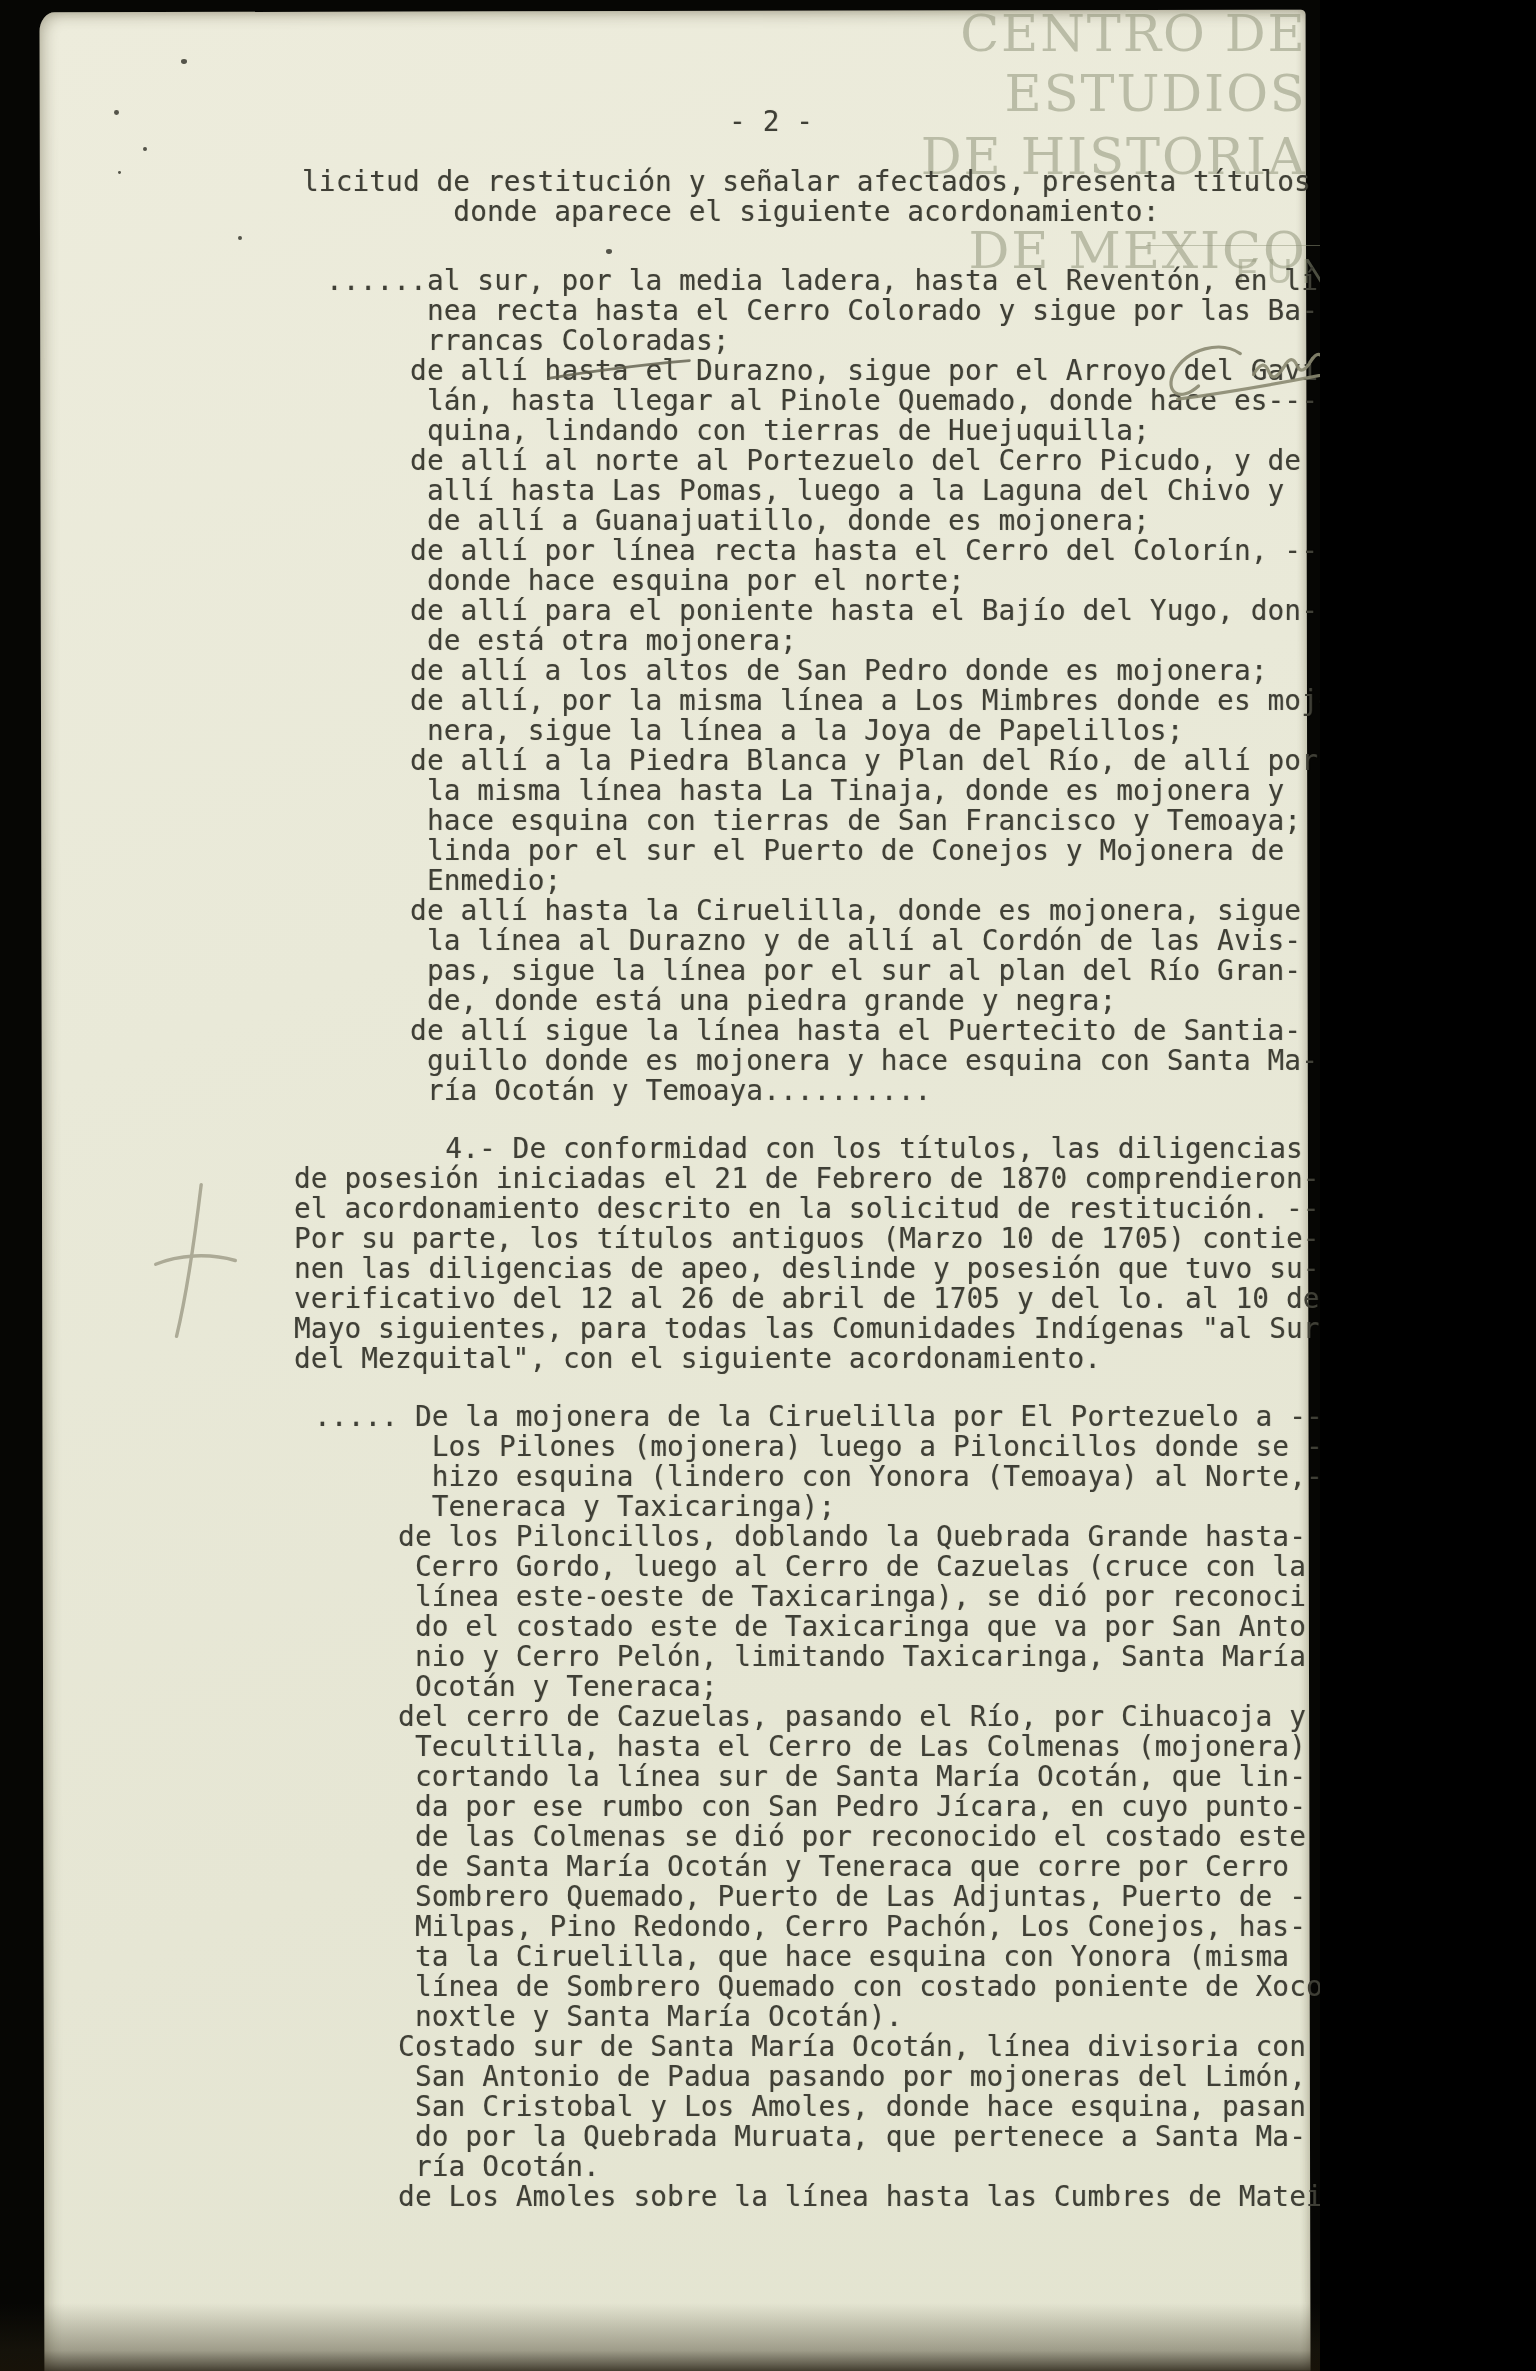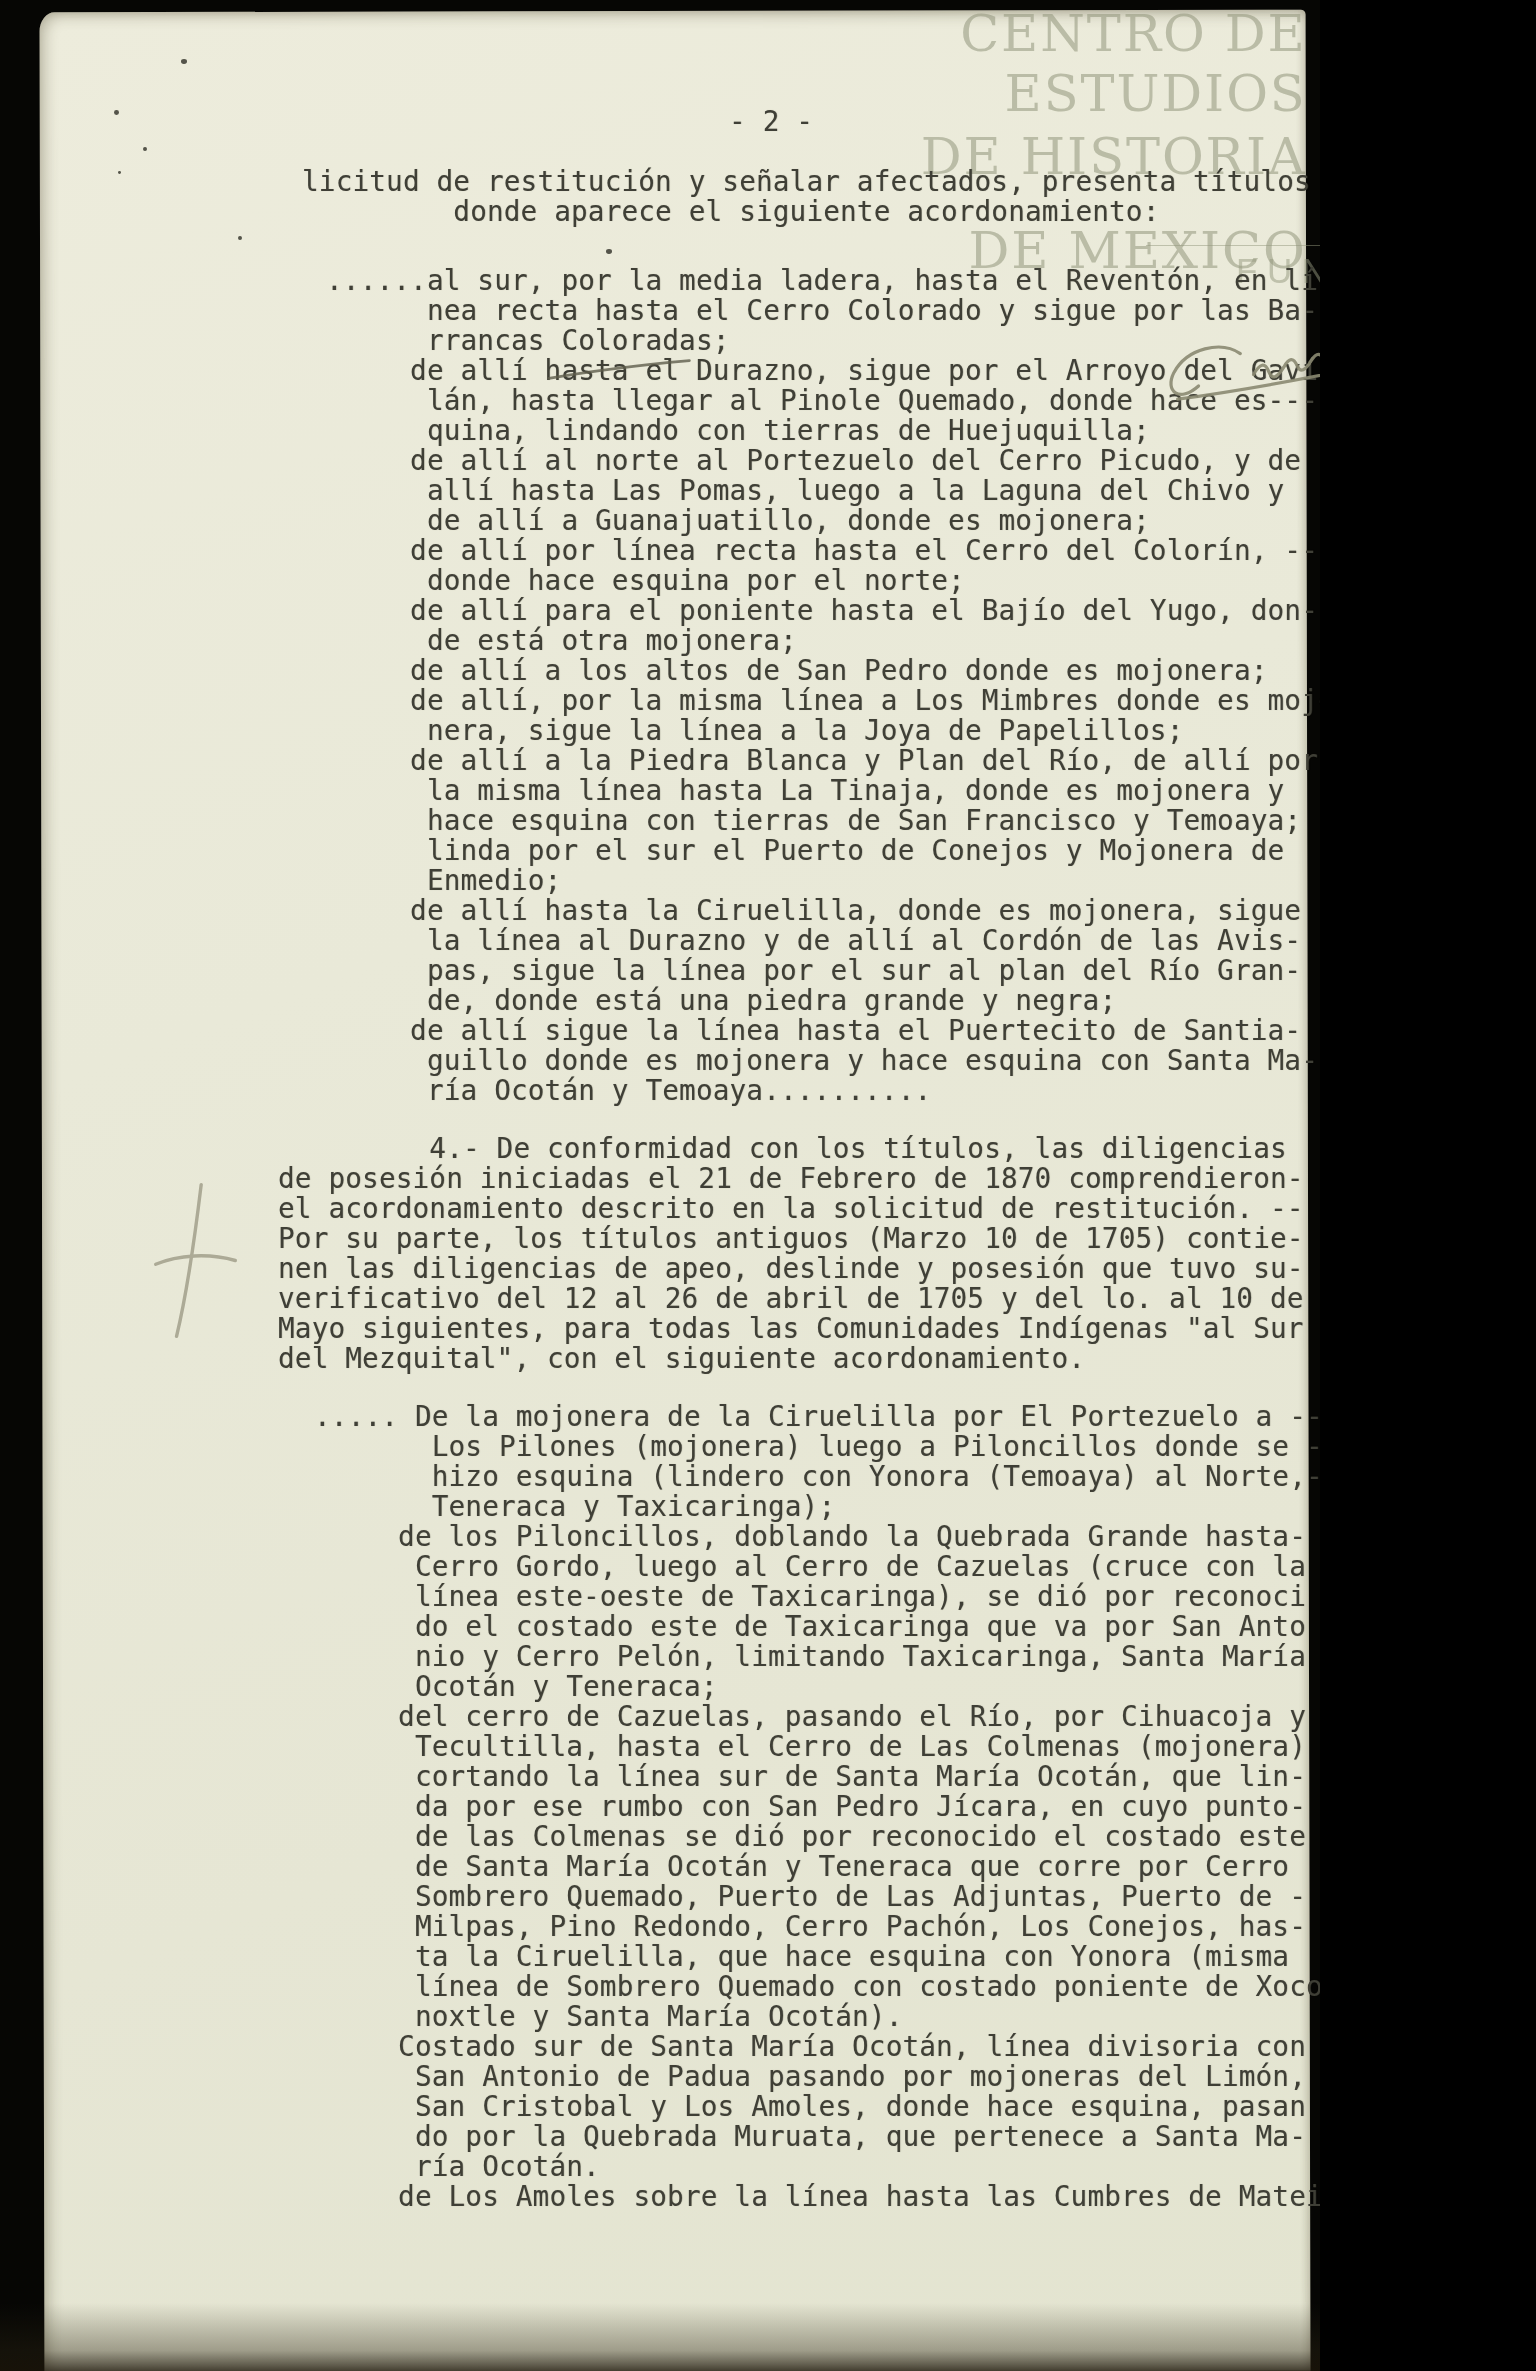--- a/index.html
+++ b/index.html
@@ -22,21 +22,21 @@
   .typed {
     position:absolute; margin:0;
     font-family:"DejaVu Sans Mono","Liberation Mono",monospace;
     font-size:27.6px; line-height:30px; letter-spacing:0.2px;
     color:#3f3f36; white-space:pre;
     text-shadow:0.5px 0.4px 0.7px rgba(62,62,50,.38);
   }
   .page-number { top:107px; left:729px; }
   .intro   { top:167px; left:302px;text-align:center; }
   .block1  { top:266px; left:326px; }
-  .para4   { top:1134px; left:278px; }
+  .para4   { top:1134px; left:294px; }
   .block2  { top:1402px; left:314px; }
   .wm-line {
     position:absolute; right:13.3px; text-align:right;
     font-family:"DejaVu Serif","Liberation Serif",serif;
     font-size:51px; line-height:51px; letter-spacing:1.9px;
     color:rgba(146,150,124,.55); white-space:nowrap;
   }
   .wm-1 { top:7.6px; }
   .wm-2 { top:68px; }
   .wm-3 { top:131px; }

